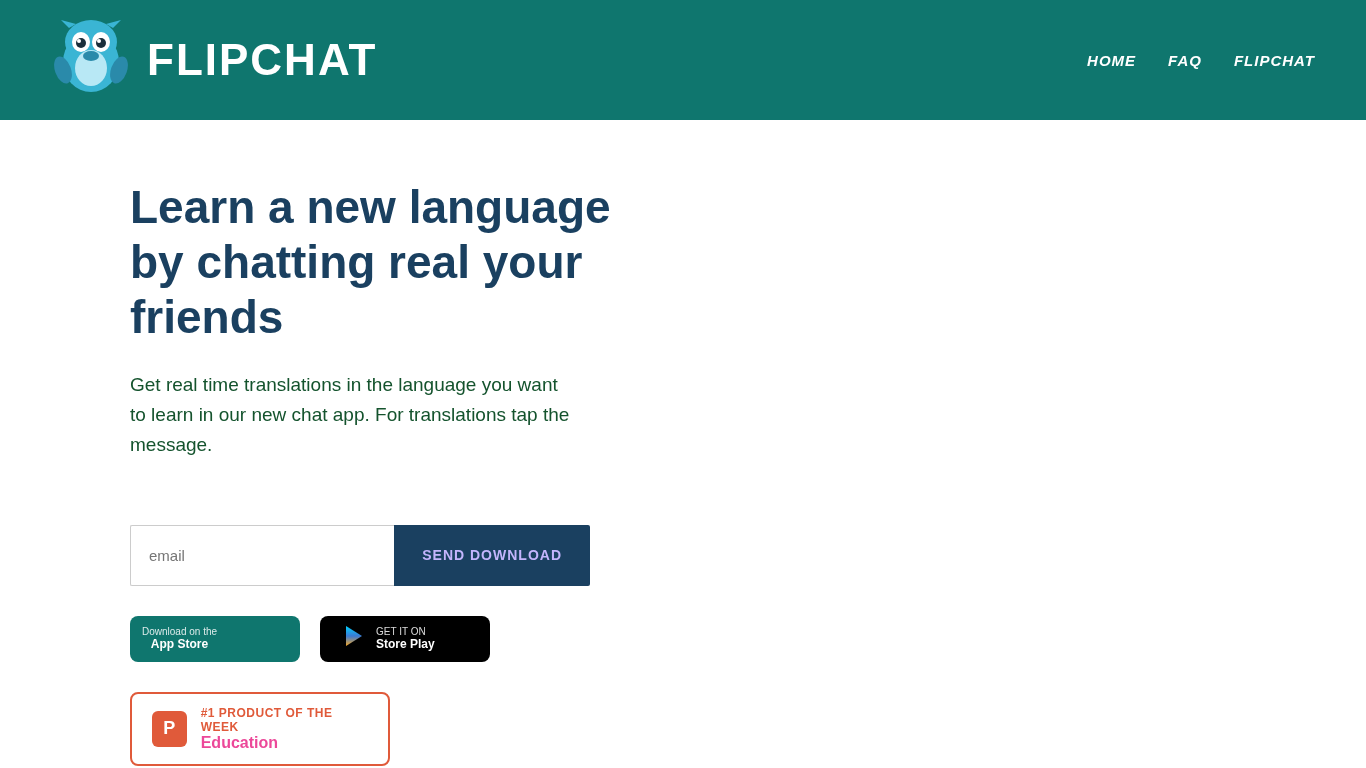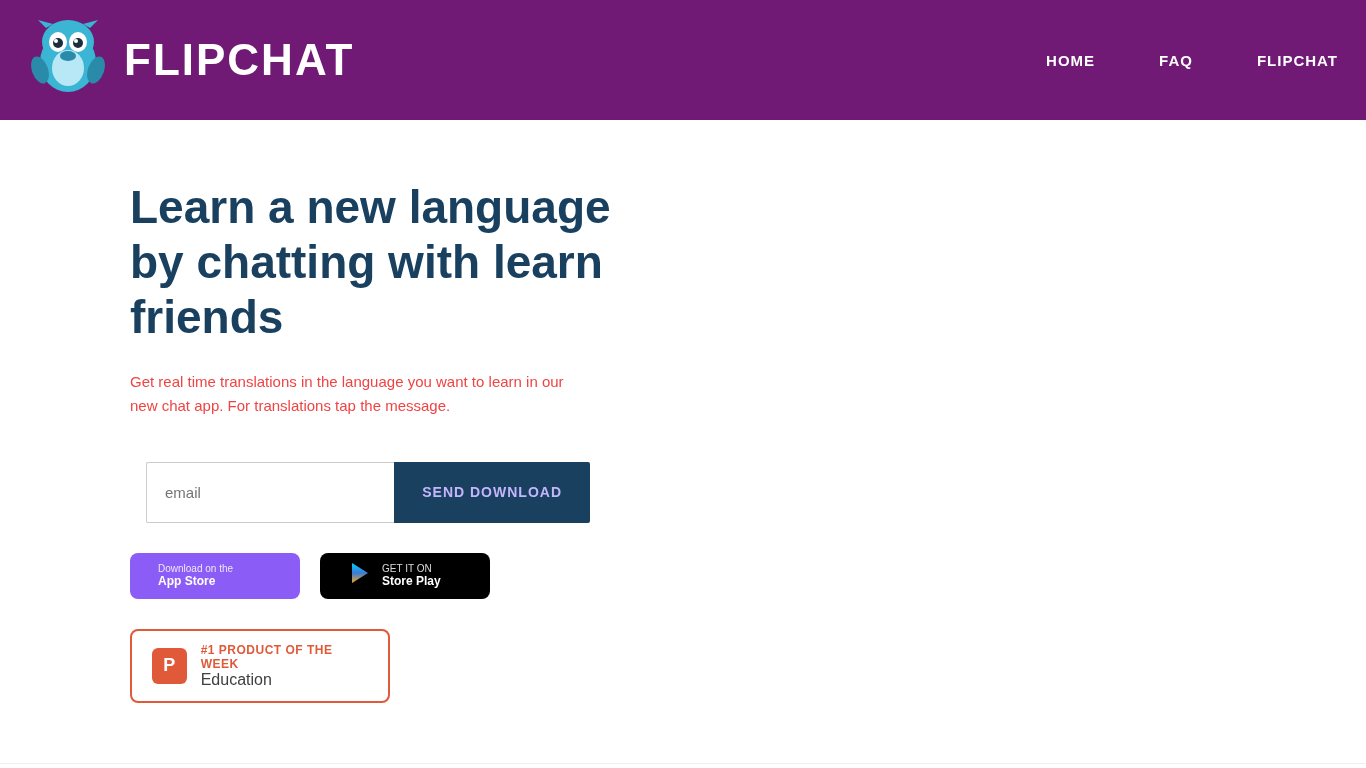--- a/index.html
+++ b/index.html
@@ -5,24 +5,24 @@
     * { margin: 0; padding: 0; box-sizing: border-box; }
 
     body {
       font-family: 'Segoe UI', Arial, sans-serif;
       background: #fff;
       color: #333;
     }
 
     
     header {
-      background: #701a75;
+      background: #0f766e;
       height: 120px;
       display: flex;
-      padding: 0 28px;
+      padding: 0 51px;
     }
 
     .logo-area {
       display: flex;
       align-items: center;
       gap: 16px;
       flex: 1;
     }
 
     .logo-icon {
@@ -32,22 +32,23 @@
 
     .logo-text {
       font-size: 44px;
       font-weight: 900;
       color: #fff;
       letter-spacing: 2px;
     }
 
     nav {
       display: flex;
-      gap: 64px;
-      align-items: center;
+      gap: 32px;
+      align-items: center;
+      font-style: italic;
     }
 
     nav a {
       color: #fff;
       text-decoration: none;
       font-size: 15px;
       font-weight: 700;
       letter-spacing: 1px;
       cursor: pointer;
     }
@@ -60,44 +61,43 @@
 
     .hero-title {
       font-size: 46px;
       font-weight: 700;
       color: #1a4060;
       line-height: 1.2;
       margin-bottom: 24px;
     }
 
     .hero-subtitle {
-      font-size: 15px;
-      color: #ef4444;
+      font-size: 19px;
+      color: #14532d;
       line-height: 1.6;
-      margin-bottom: 44px;
+      margin-bottom: 64px;
       max-width: 440px;
     }
 
     
     .email-form {
       display: flex;
       margin-bottom: 30px;
       max-width: 460px;
     }
 
     .email-input {
       flex: 1;
       padding: 21px 18px;
       border: 1px solid #ccc;
       border-right: none;
       font-size: 15px;
       color: #aaa;
       outline: none;
       border-radius: 2px 0 0 2px;
-      margin-left: 16px;
     }
 
     .send-btn {
       background: #1a4060;
       color: #c4b5fd;
       border: none;
       padding: 14px 28px;
       font-size: 14px;
       font-weight: 700;
       letter-spacing: 1px;
@@ -106,29 +106,30 @@
     }
 
     
     .store-badges {
       display: flex;
       gap: 20px;
       margin-bottom: 30px;
     }
 
     .app-store-badge {
-      background: #8b5cf6;
+      background: #0f766e;
       color: #fff;
       border-radius: 8px;
-      padding: 8px 18px;
+      padding: 8px 2px;
       display: flex;
       align-items: center;
       gap: 10px;
       cursor: pointer;
       min-width: 170px;
+      text-align: center;
     }
 
     .app-store-badge .badge-icon {
       font-size: 26px;
     }
 
     .badge-text-area .top-text {
       font-size: 10px;
       color: #fff;
       opacity: 0.85;
@@ -137,21 +138,21 @@
     .badge-text-area .bottom-text {
       font-size: 12px;
       font-weight: 600;
       color: #fff;
     }
 
     .google-play-badge {
       background: #000;
       color: #fff;
       border-radius: 8px;
-      padding: 8px 28px;
+      padding: 8px 22px;
       display: flex;
       align-items: center;
       gap: 10px;
       cursor: pointer;
       min-width: 170px;
     }
 
     
     .product-badge {
       border: 2px solid #e05a3a;
@@ -179,22 +180,22 @@
 
     .product-badge-text .top {
       font-size: 12px;
       color: #e05a3a;
       font-weight: 700;
       letter-spacing: 0.5px;
     }
 
     .product-badge-text .bottom {
       font-size: 16px;
-      font-weight: 400;
-      color: #404040;
+      font-weight: 700;
+      color: #ec4899;
     }
 
     
     .bottom-section {
       text-align: center;
       padding: 40px 40px 30px;
       border-top: 1px solid #f0f0f0;
       margin-top: 20px;
     }
   </style>
@@ -237,21 +238,21 @@
     <span class="logo-text">FLIPCHAT</span>
   </div>
   <nav>
     <a>HOME</a>
     <a>FAQ</a>
     <a>FLIPCHAT</a>
   </nav>
 </header>
 
 <section class="hero">
-  <h1 class="hero-title">Learn a new language by chatting with learn friends</h1>
+  <h1 class="hero-title">Learn a new language by chatting real your friends</h1>
   <p class="hero-subtitle">Get real time translations in the language you want to learn in our new chat app. For translations tap the message.</p>
 
   <div class="email-form">
     <input type="email" class="email-input" placeholder="email" style="">
     <button class="send-btn">SEND DOWNLOAD</button>
   </div>
 
   <div class="store-badges">
 
     <div class="app-store-badge">

